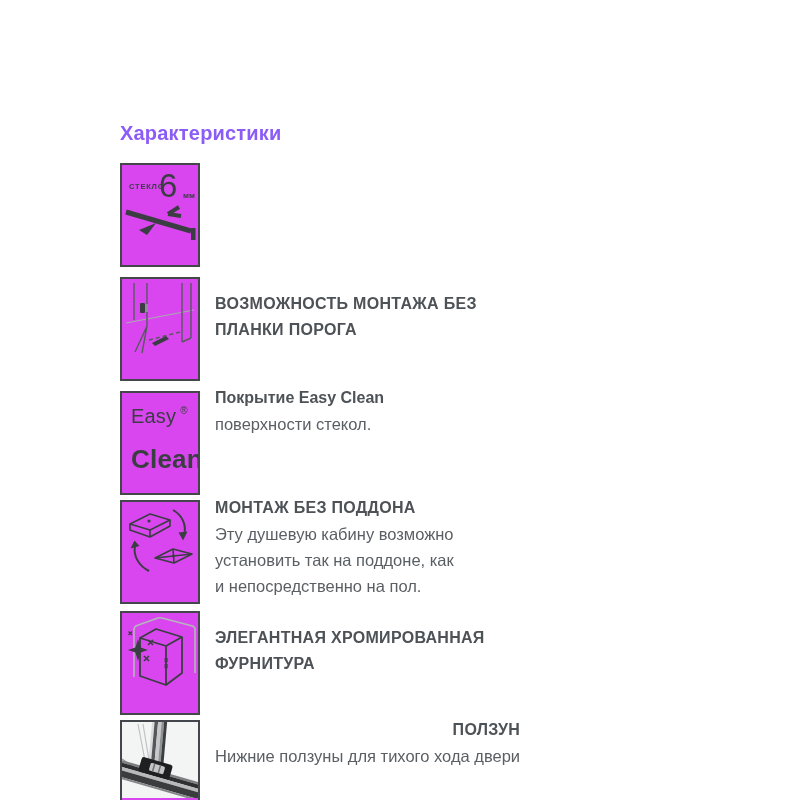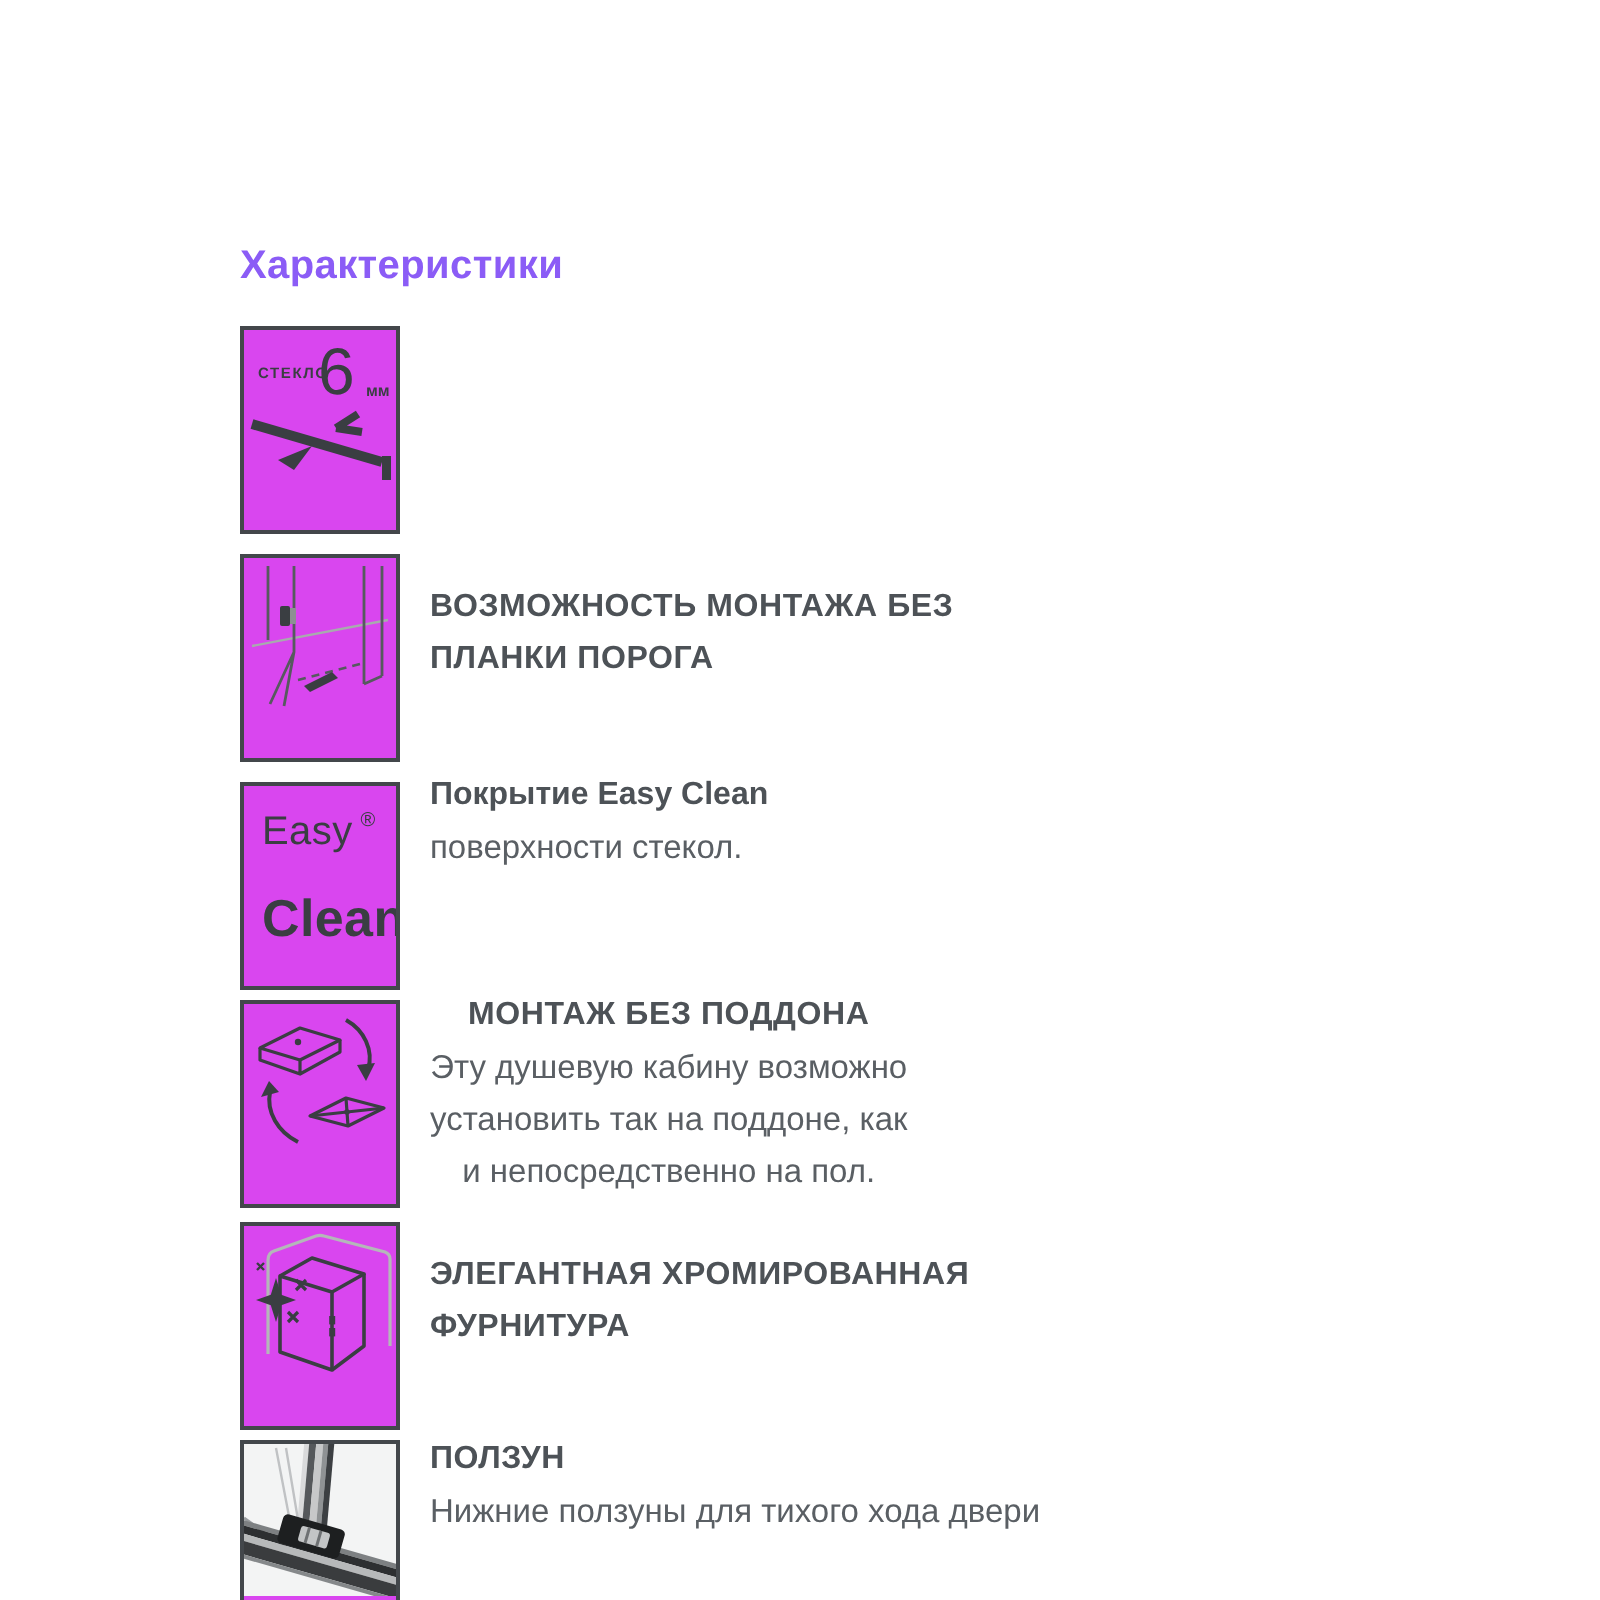--- a/index.html
+++ b/index.html
@@ -4,26 +4,26 @@
 <style>
   html,body{margin:0;padding:0;background:#fff;}
   .screen{position:relative;width:800px;height:800px;background:#ffffff;overflow:hidden;
           font-family:"Liberation Sans", sans-serif;}
   .content{position:absolute;left:120px;top:123px;width:580px;}
   .page-title{font-size:20px;line-height:20px;font-weight:700;color:#8b5cf6;
               margin:0 0 20px 0;letter-spacing:.2px;}
   .feature-row{display:flex;align-items:flex-start;}
   .feature-row.gap10{margin-bottom:10px;}
   .feature-row.gap5{margin-bottom:5px;}
-  .feature-row.gap7{margin-bottom:7px;text-align:center;}
+  .feature-row.gap7{margin-bottom:7px;}
   .icon-box{flex:none;width:80px;height:104px;border:2px solid #43474b;box-sizing:border-box;
             background:#d946ef;position:relative;overflow:hidden;}
   .ftext{margin-left:15px;}
   .off-u5{margin-top:-5px;}  .off-u6{margin-top:-6px;}
-  .off-u3{margin-top:-3px;}  .off-d14{margin-top:14px;}
+  .off-u3{margin-top:-3px;text-align:right;}  .off-d14{margin-top:14px;}
   .fheading{font-size:16px;line-height:26px;font-weight:700;color:#4d5257;white-space:nowrap;}
   .fheading.upper{letter-spacing:.3px;}
   .fbody{font-size:16.5px;line-height:26px;color:#5a5f64;white-space:nowrap;}
   
   .g-label{position:absolute;left:7px;top:17px;font-size:7.5px;font-weight:700;
            letter-spacing:.8px;color:#3a3e42;}
   .g-big{position:absolute;left:37px;top:2px;font-size:33px;font-weight:500;color:#3a3e42;}
   .g-unit{position:absolute;left:61px;top:26px;font-size:8px;font-weight:700;color:#3a3e42;}
   .icon-svg{position:absolute;left:0;top:0;}
   

